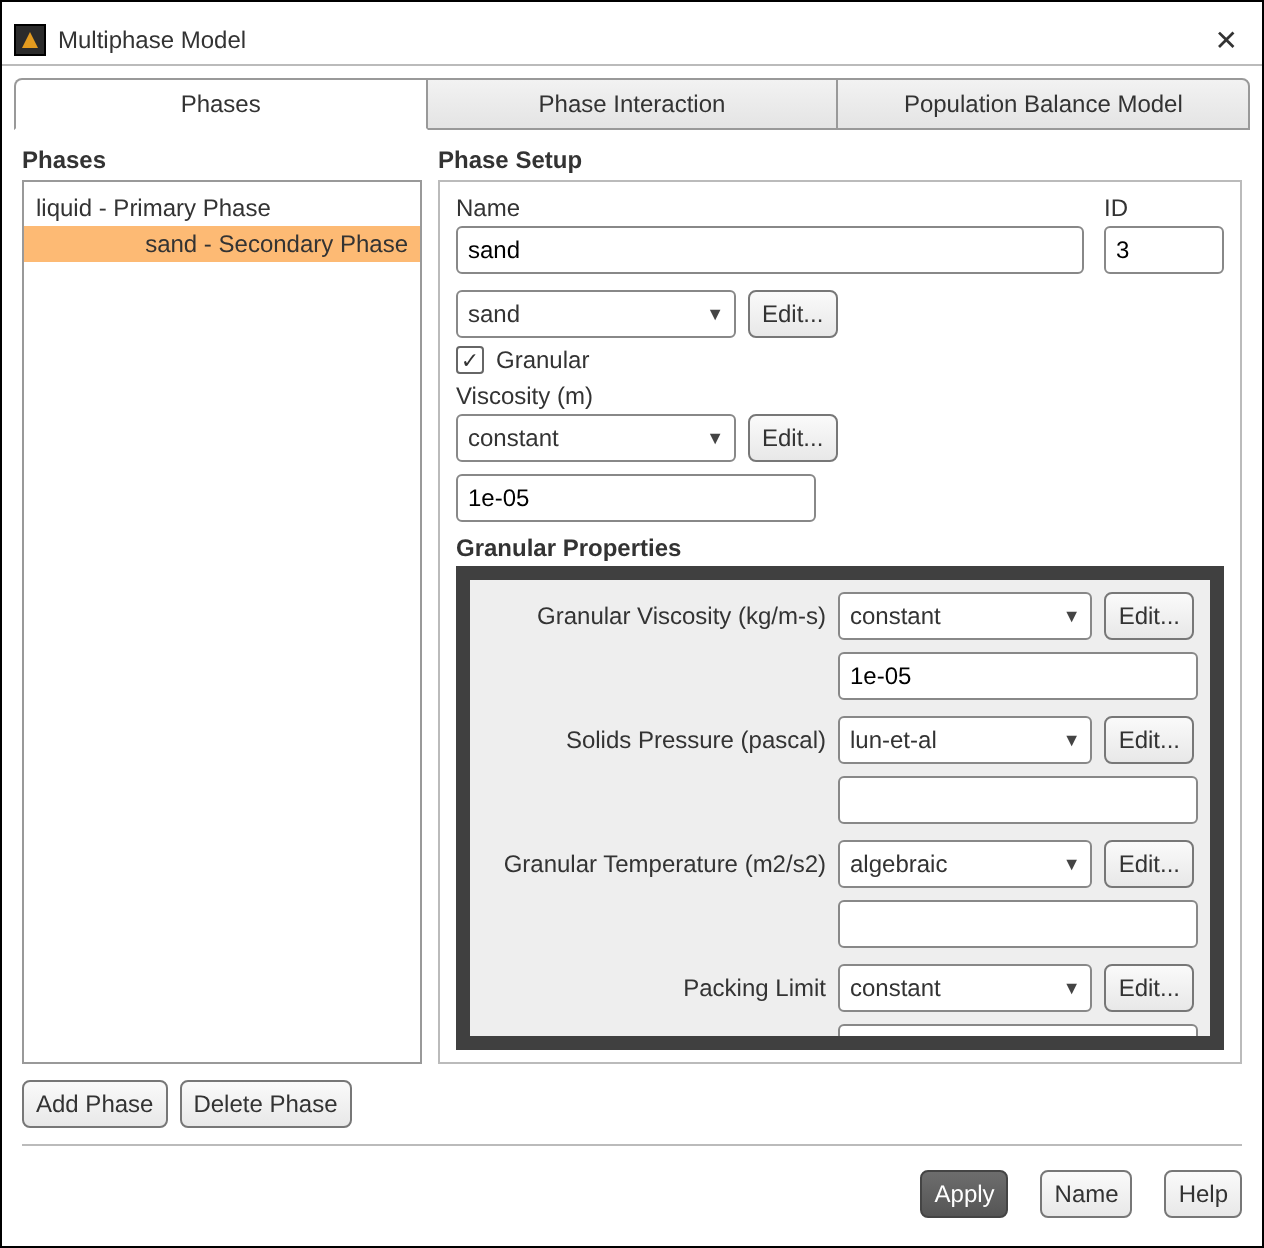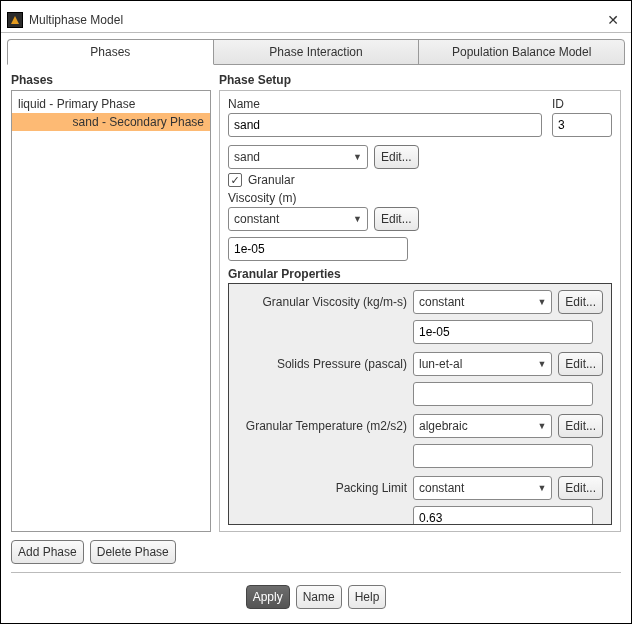--- a/index.html
+++ b/index.html
@@ -105,21 +105,21 @@
     color: #fff; border-color: #444;
   }
   .check-row { display: flex; align-items: center; gap: 6px; margin: 4px 0 4px 0; }
   .checkbox {
     width: 14px; height: 14px; border: 1px solid #666; background: #fff;
     display: inline-flex; align-items: center; justify-content: center; font-size: 11px;
     border-radius: 2px;
   }
   .gran-header { font-weight: bold; margin-top: 6px; }
   .gran-panel {
-    border: 1px solid #404040; background: #eee;
+    border: 7px solid #404040; background: #eee;
     flex: 1; margin-top: 2px; position: relative;
     overflow: hidden;
   }
   .gran-scroll {
     overflow-y: auto; padding: 6px 8px 6px 8px; height: 100%;
   }
   
   .gran-scroll::-webkit-scrollbar { width: 14px; }
   .gran-scroll::-webkit-scrollbar-track { background: #ddd; }
   .gran-scroll::-webkit-scrollbar-thumb { background: #3b4a5a; border: 1px solid #2a3540; }
@@ -130,21 +130,21 @@
   .prop-combo { flex: 1; }
   .prop-value {
     margin-left: 176px; width: 180px;
   }
   .prop-row .btn { }
   .footer-btns {
     display: flex; gap: 6px; margin-top: 8px;
   }
   .dialog-divider { border-top: 1px solid #bbb; margin: 8px 0; }
   .dialog-actions {
-    display: flex; gap: 6px; justify-content: center; padding: 4px 0 8px 0;
+    display: flex; gap: 16px; justify-content: flex-end; padding: 4px 0 8px 0;
   }
 </style>
 </head>
 <body>
 
 <div class="window">
 
   <div class="titlebar">
     <div class="titlebar-left">
       <span class="app-icon">

